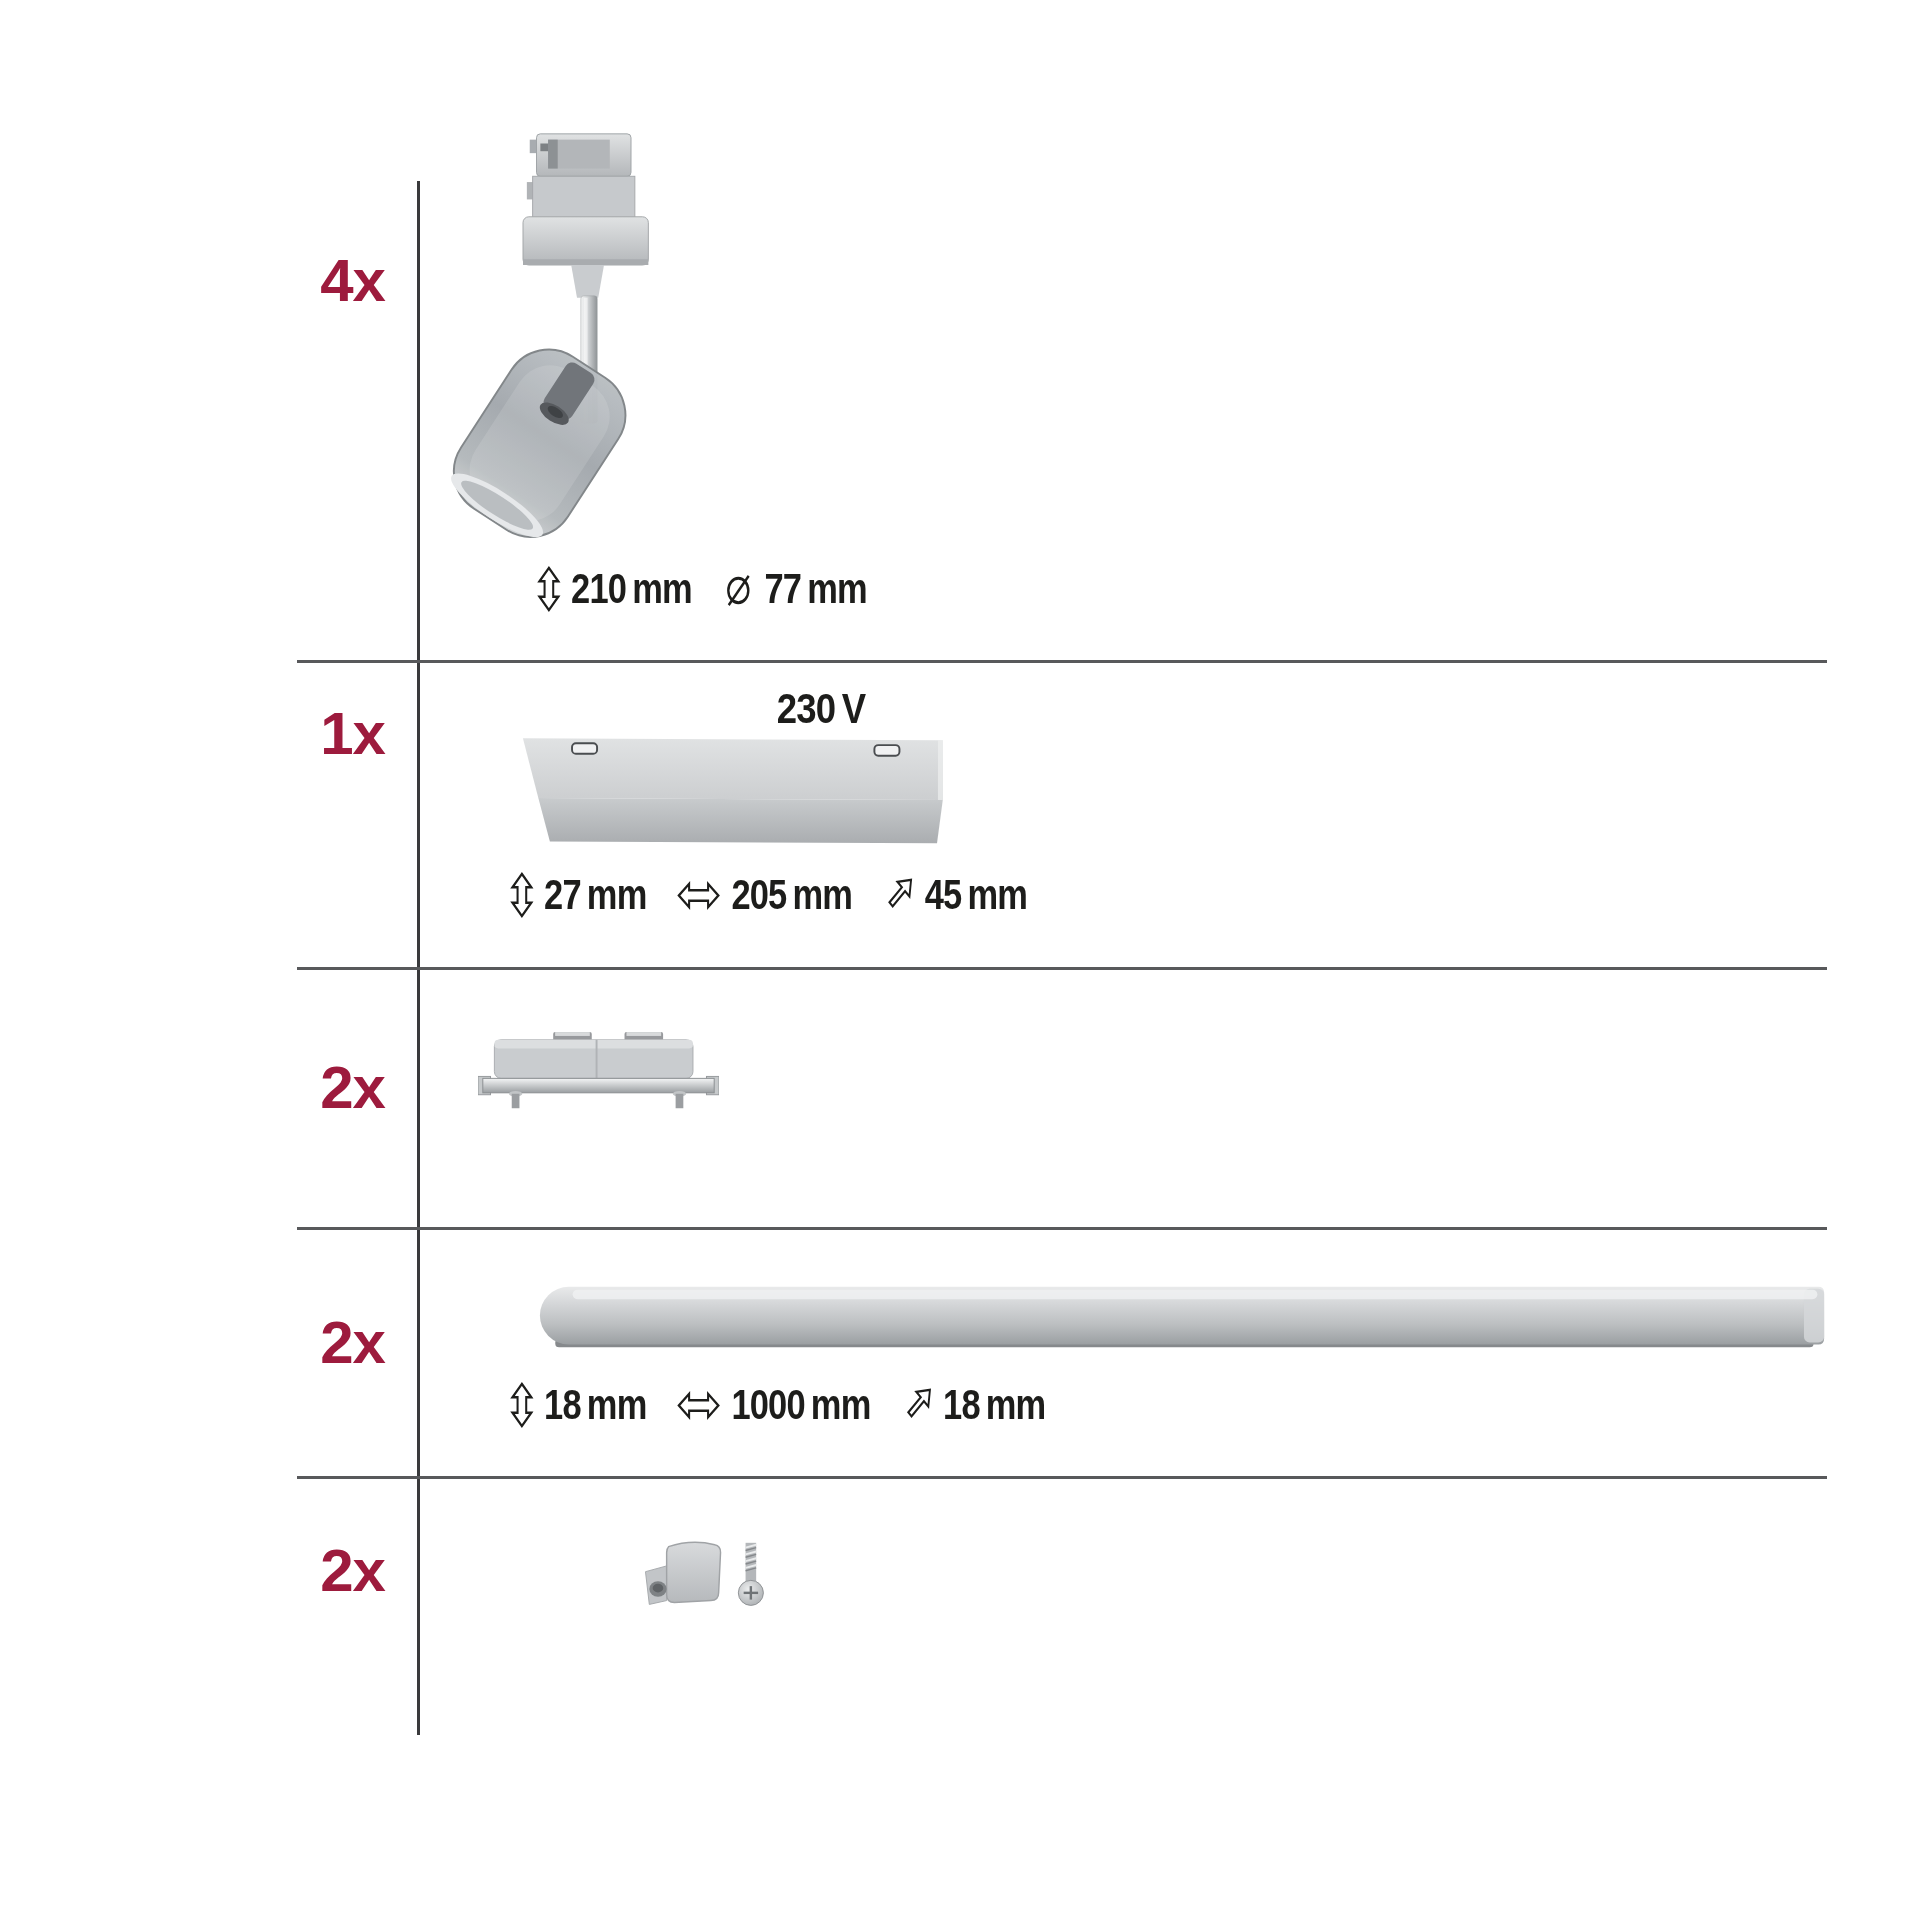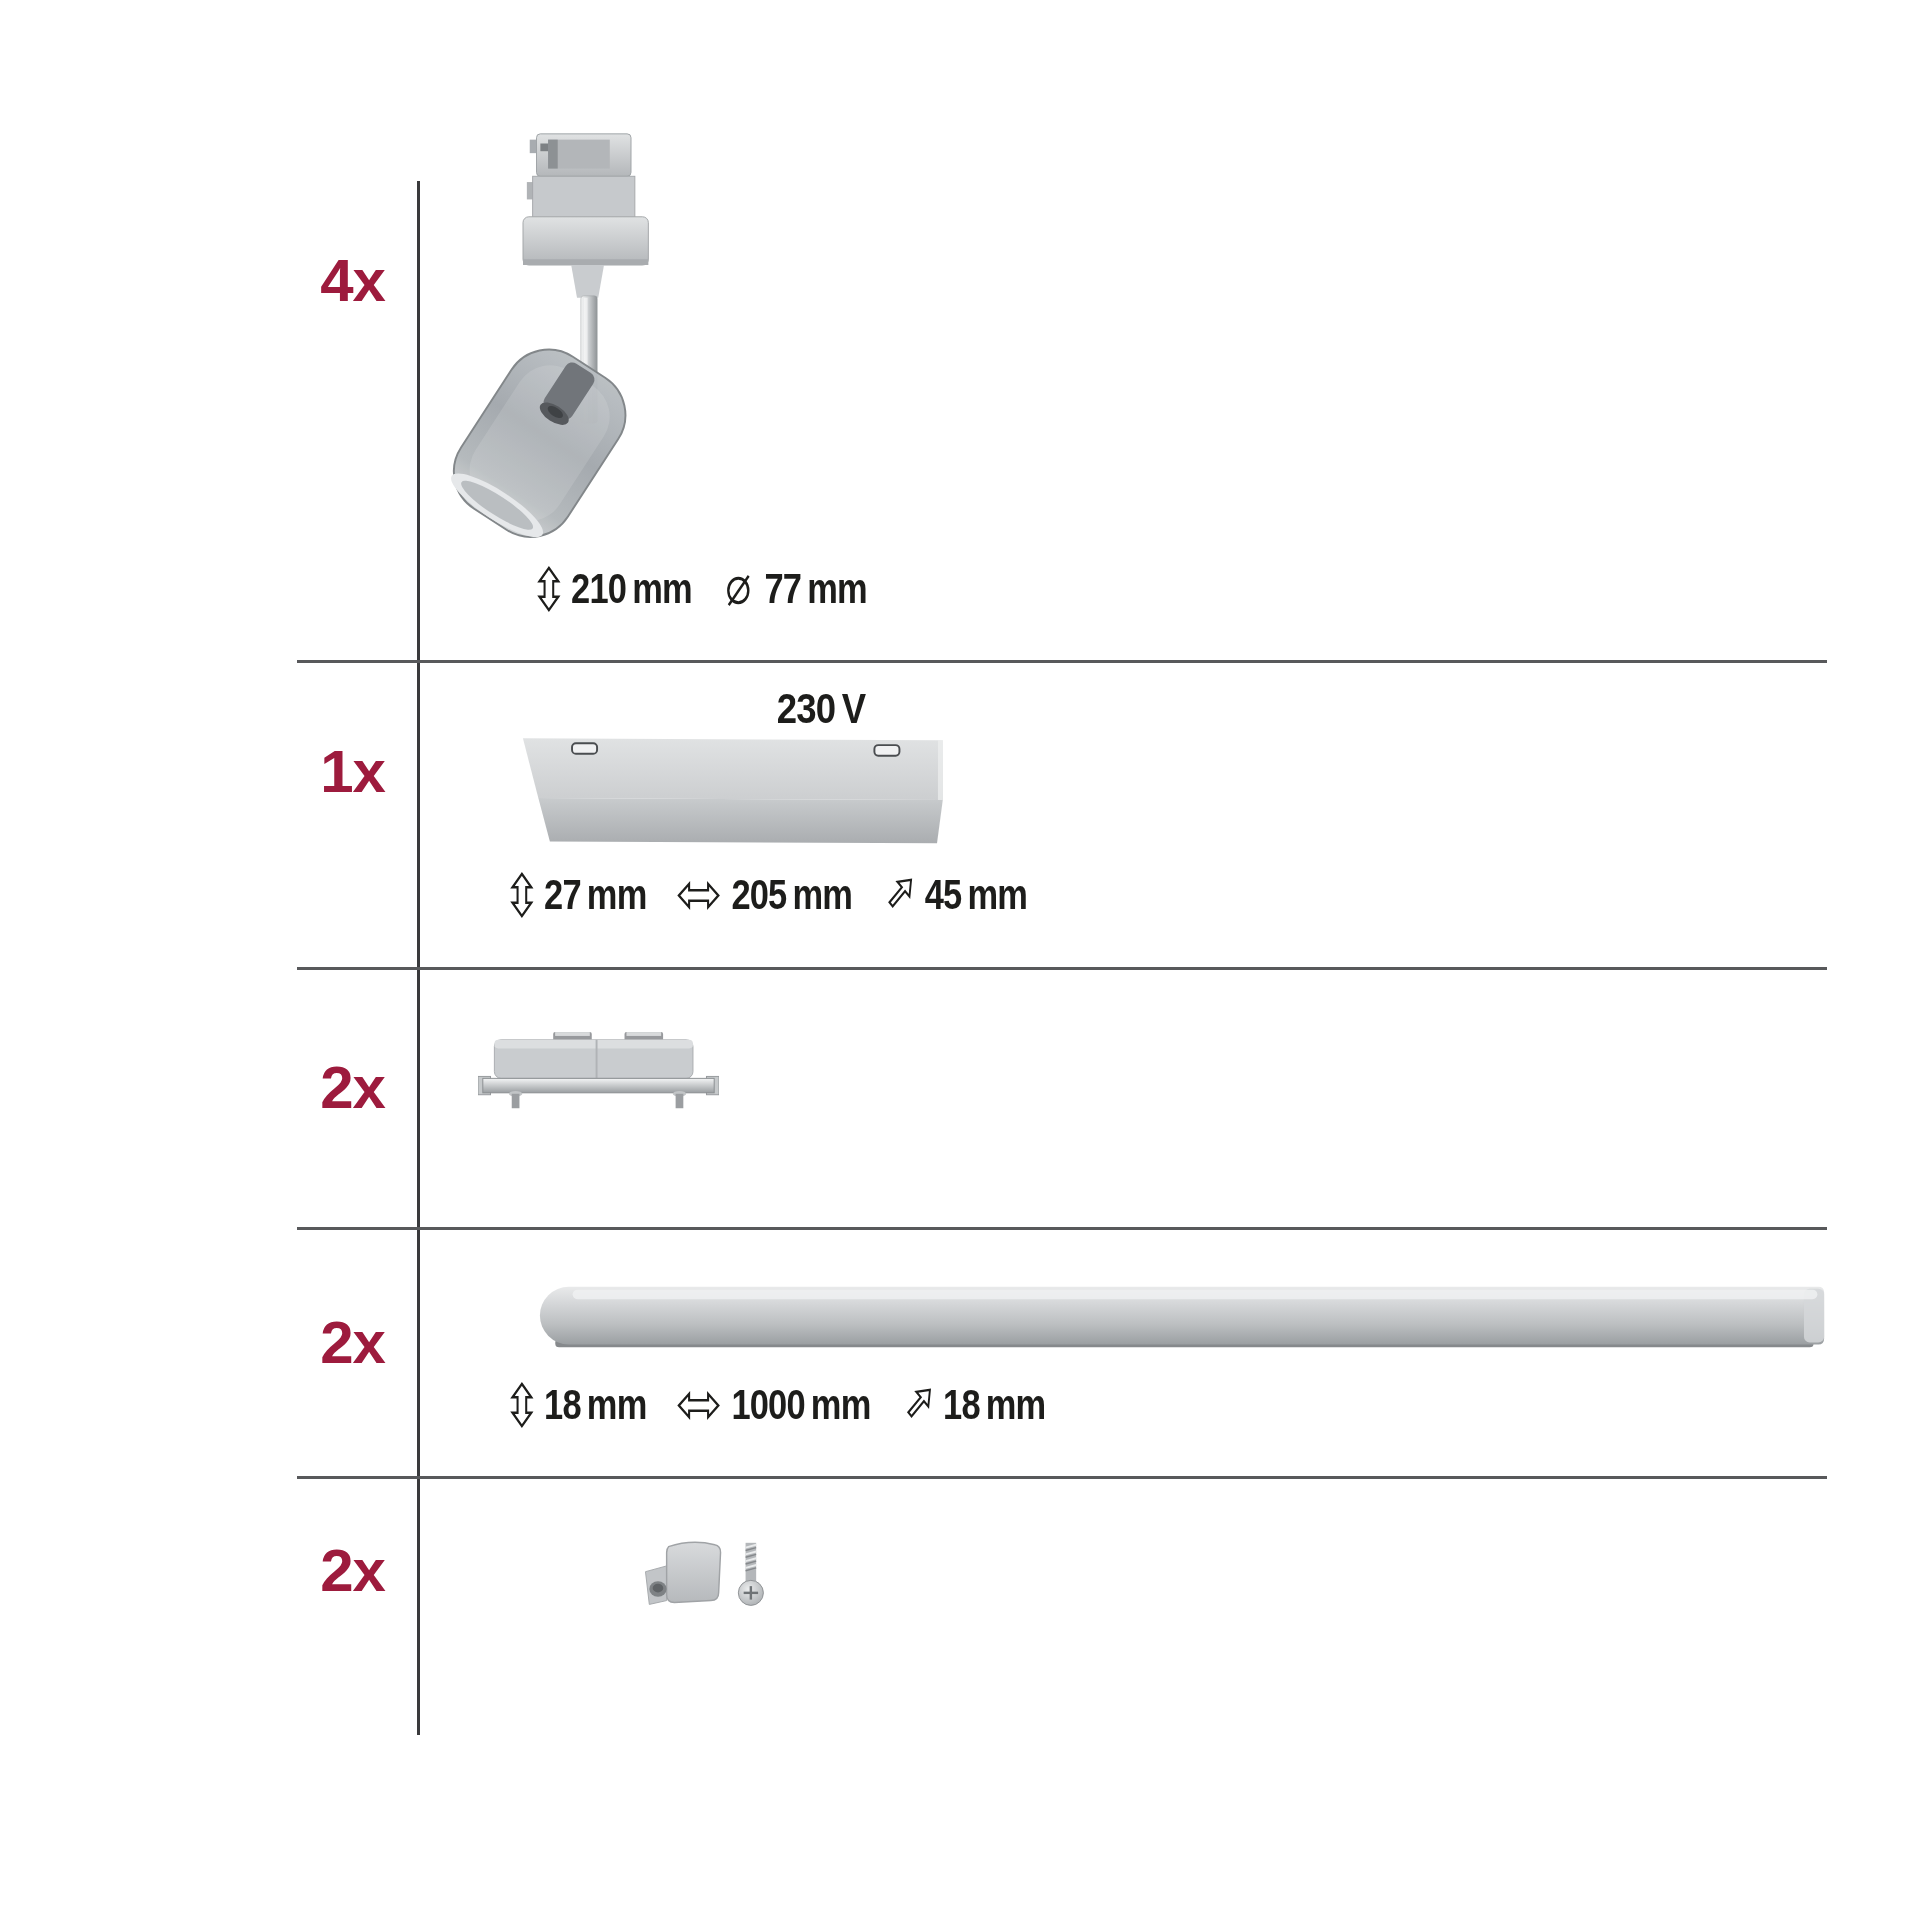--- a/index.html
+++ b/index.html
@@ -31,21 +31,21 @@
 
 <div class="canvas">
 
   <div class="vline"></div>
   <div class="hline" style="top:660px"></div>
   <div class="hline" style="top:967px"></div>
   <div class="hline" style="top:1227px"></div>
   <div class="hline" style="top:1476px"></div>
 
   <div class="qty" style="top:247px">4x</div>
-  <div class="qty" style="top:738px">1x</div>
+  <div class="qty" style="top:700px">1x</div>
   <div class="qty" style="top:1054px">2x</div>
   <div class="qty" style="top:1309px">2x</div>
   <div class="qty" style="top:1537px">2x</div>
 
   <svg class="art" style="left:415px;top:124px" width="270" height="444" viewBox="0 0 280 460">
     <defs>
       <linearGradient id="gMetalV" x1="0" y1="0" x2="0" y2="1">
         <stop offset="0" stop-color="#e0e2e3"></stop>
           <stop offset="1" stop-color="#b4b7ba"></stop>
       </linearGradient>

